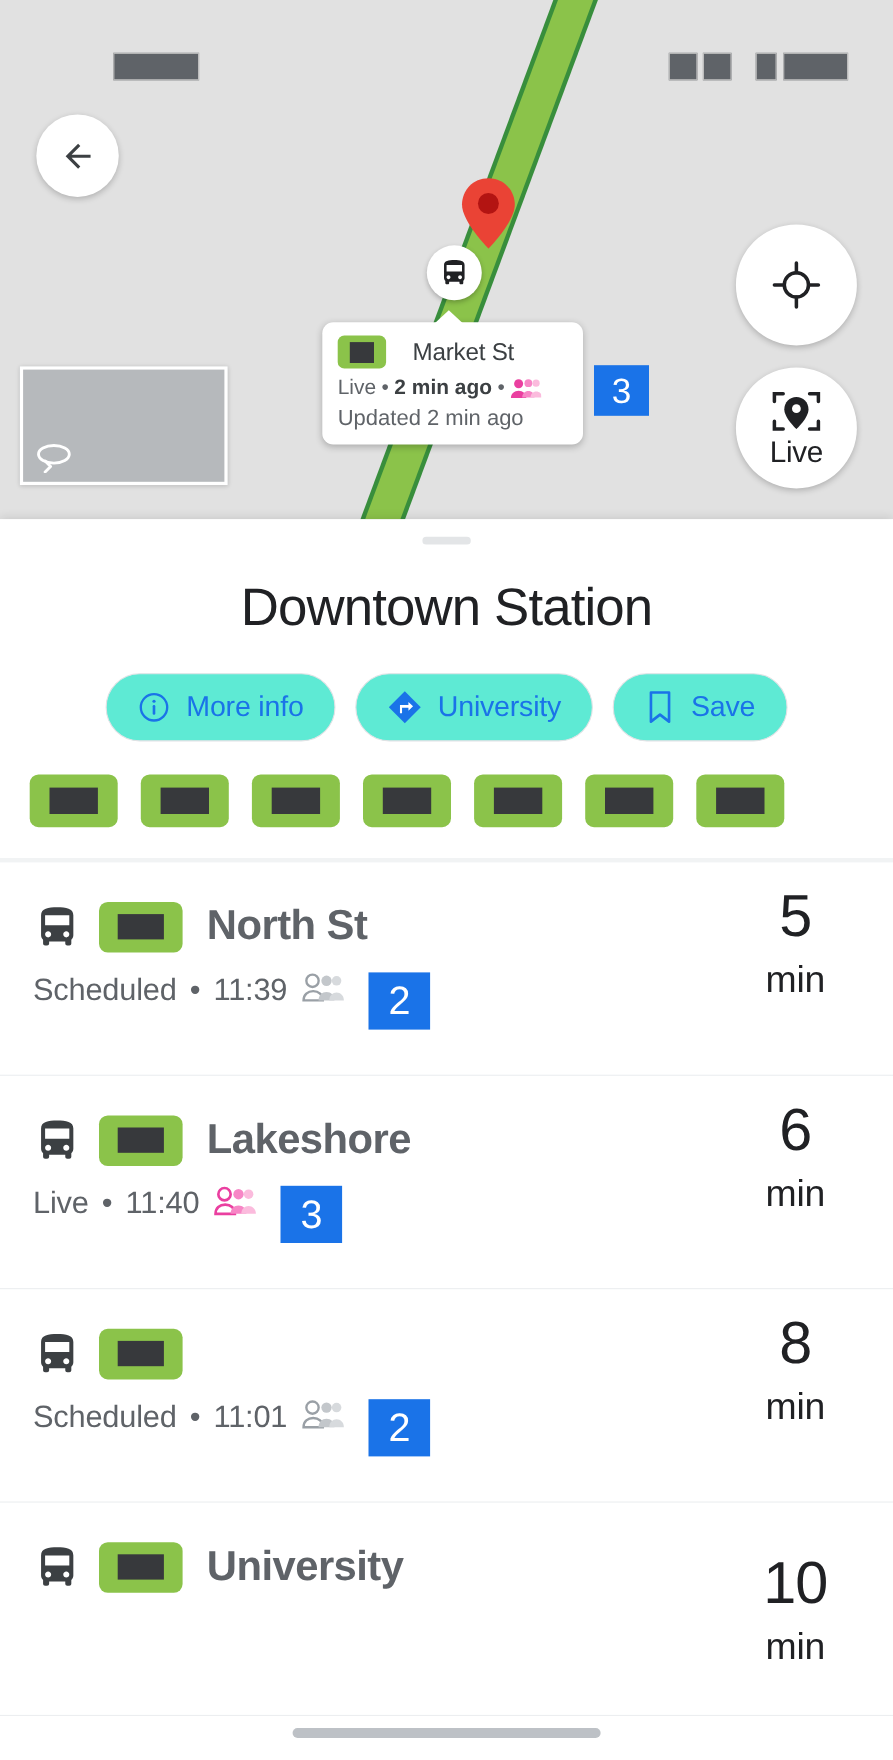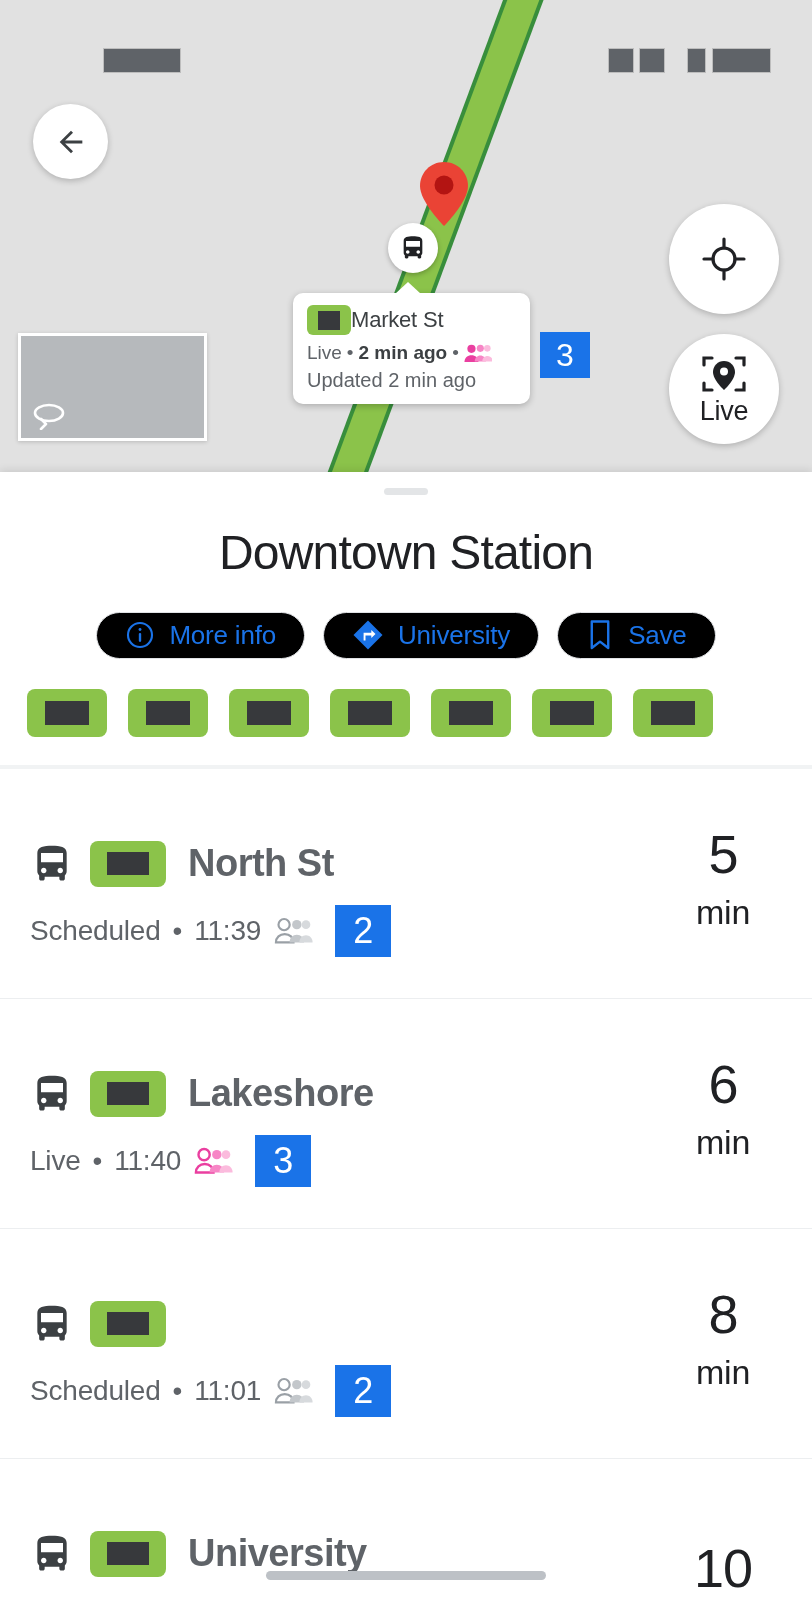--- a/index.html
+++ b/index.html
@@ -106,21 +106,21 @@
     z-index: 6;
   }
   .callout:after {
     content:"";
     position:absolute;
     left: 102px; top: -11px;
     border-left: 13px solid transparent;
     border-right: 13px solid transparent;
     border-bottom: 12px solid #ffffff;
   }
-  .callout-row1 { display: flex; align-items: center; gap: 0; }
+  .callout-row1 { display: flex; align-items: center; gap: 24px; }
   .route-badge {
     background: #8bc34a;
     border-radius: 6px;
     display:flex; align-items:center; justify-content:center;
   }
   .callout .route-badge { width: 44px; height: 30px; }
   .callout .route-badge .redact { width: 22px; height: 19px; background:#37393c; }
   .callout-title {
     font-size: 22px;
     color: #3c4043;
@@ -183,29 +183,29 @@
     line-height: 1.1;
   }
 
   .chips-row {
     display: flex;
     justify-content: center;
     gap: 18px;
     margin-top: 32px;
   }
   .chip {
-    height: 47px;
+    height: 62px;
     border: 1px solid #e0e2e5;
     border-radius: 34px;
     display: flex;
     align-items: center;
     gap: 14px;
     padding: 0 28px;
     box-sizing: border-box;
-    background: #000000;
+    background: #5eead4;
   }
   .chip-label {
     font-size: 26px;
     color: #1a73e8;
     letter-spacing: -0.2px;
   }
 
   .badge-strip {
     display: flex;
     gap: 21px;
@@ -229,34 +229,32 @@
     box-sizing: border-box;
     border-bottom: 1px solid #eceef0;
     padding: 0 30px;
   }
   .dep-row:last-child { border-bottom: none; }
   .dep-top {
     display: flex;
     align-items: center;
     gap: 16px;
     padding-top: 36px;
-    margin-top: 36px;
   }
   .dep-top .route-badge { width: 76px; height: 46px; border-radius: 8px; }
   .dep-top .route-badge .redact { width: 42px; height: 23px; background:#37393c; }
   .dep-name {
     font-size: 38px;
     font-weight: bold;
     color: #5f6368;
     letter-spacing: -0.5px;
     margin-left: 6px;
   }
   .dep-sub {
     display: flex;
-    align-items: center;
     gap: 12px;
     margin-top: 18px;
     font-size: 28px;
     color: #5f6368;
     letter-spacing: -0.2px;
   }
   .dep-sub .chipnum {
     position: static;
     width: 56px; height: 52px;
     font-size: 36px;

